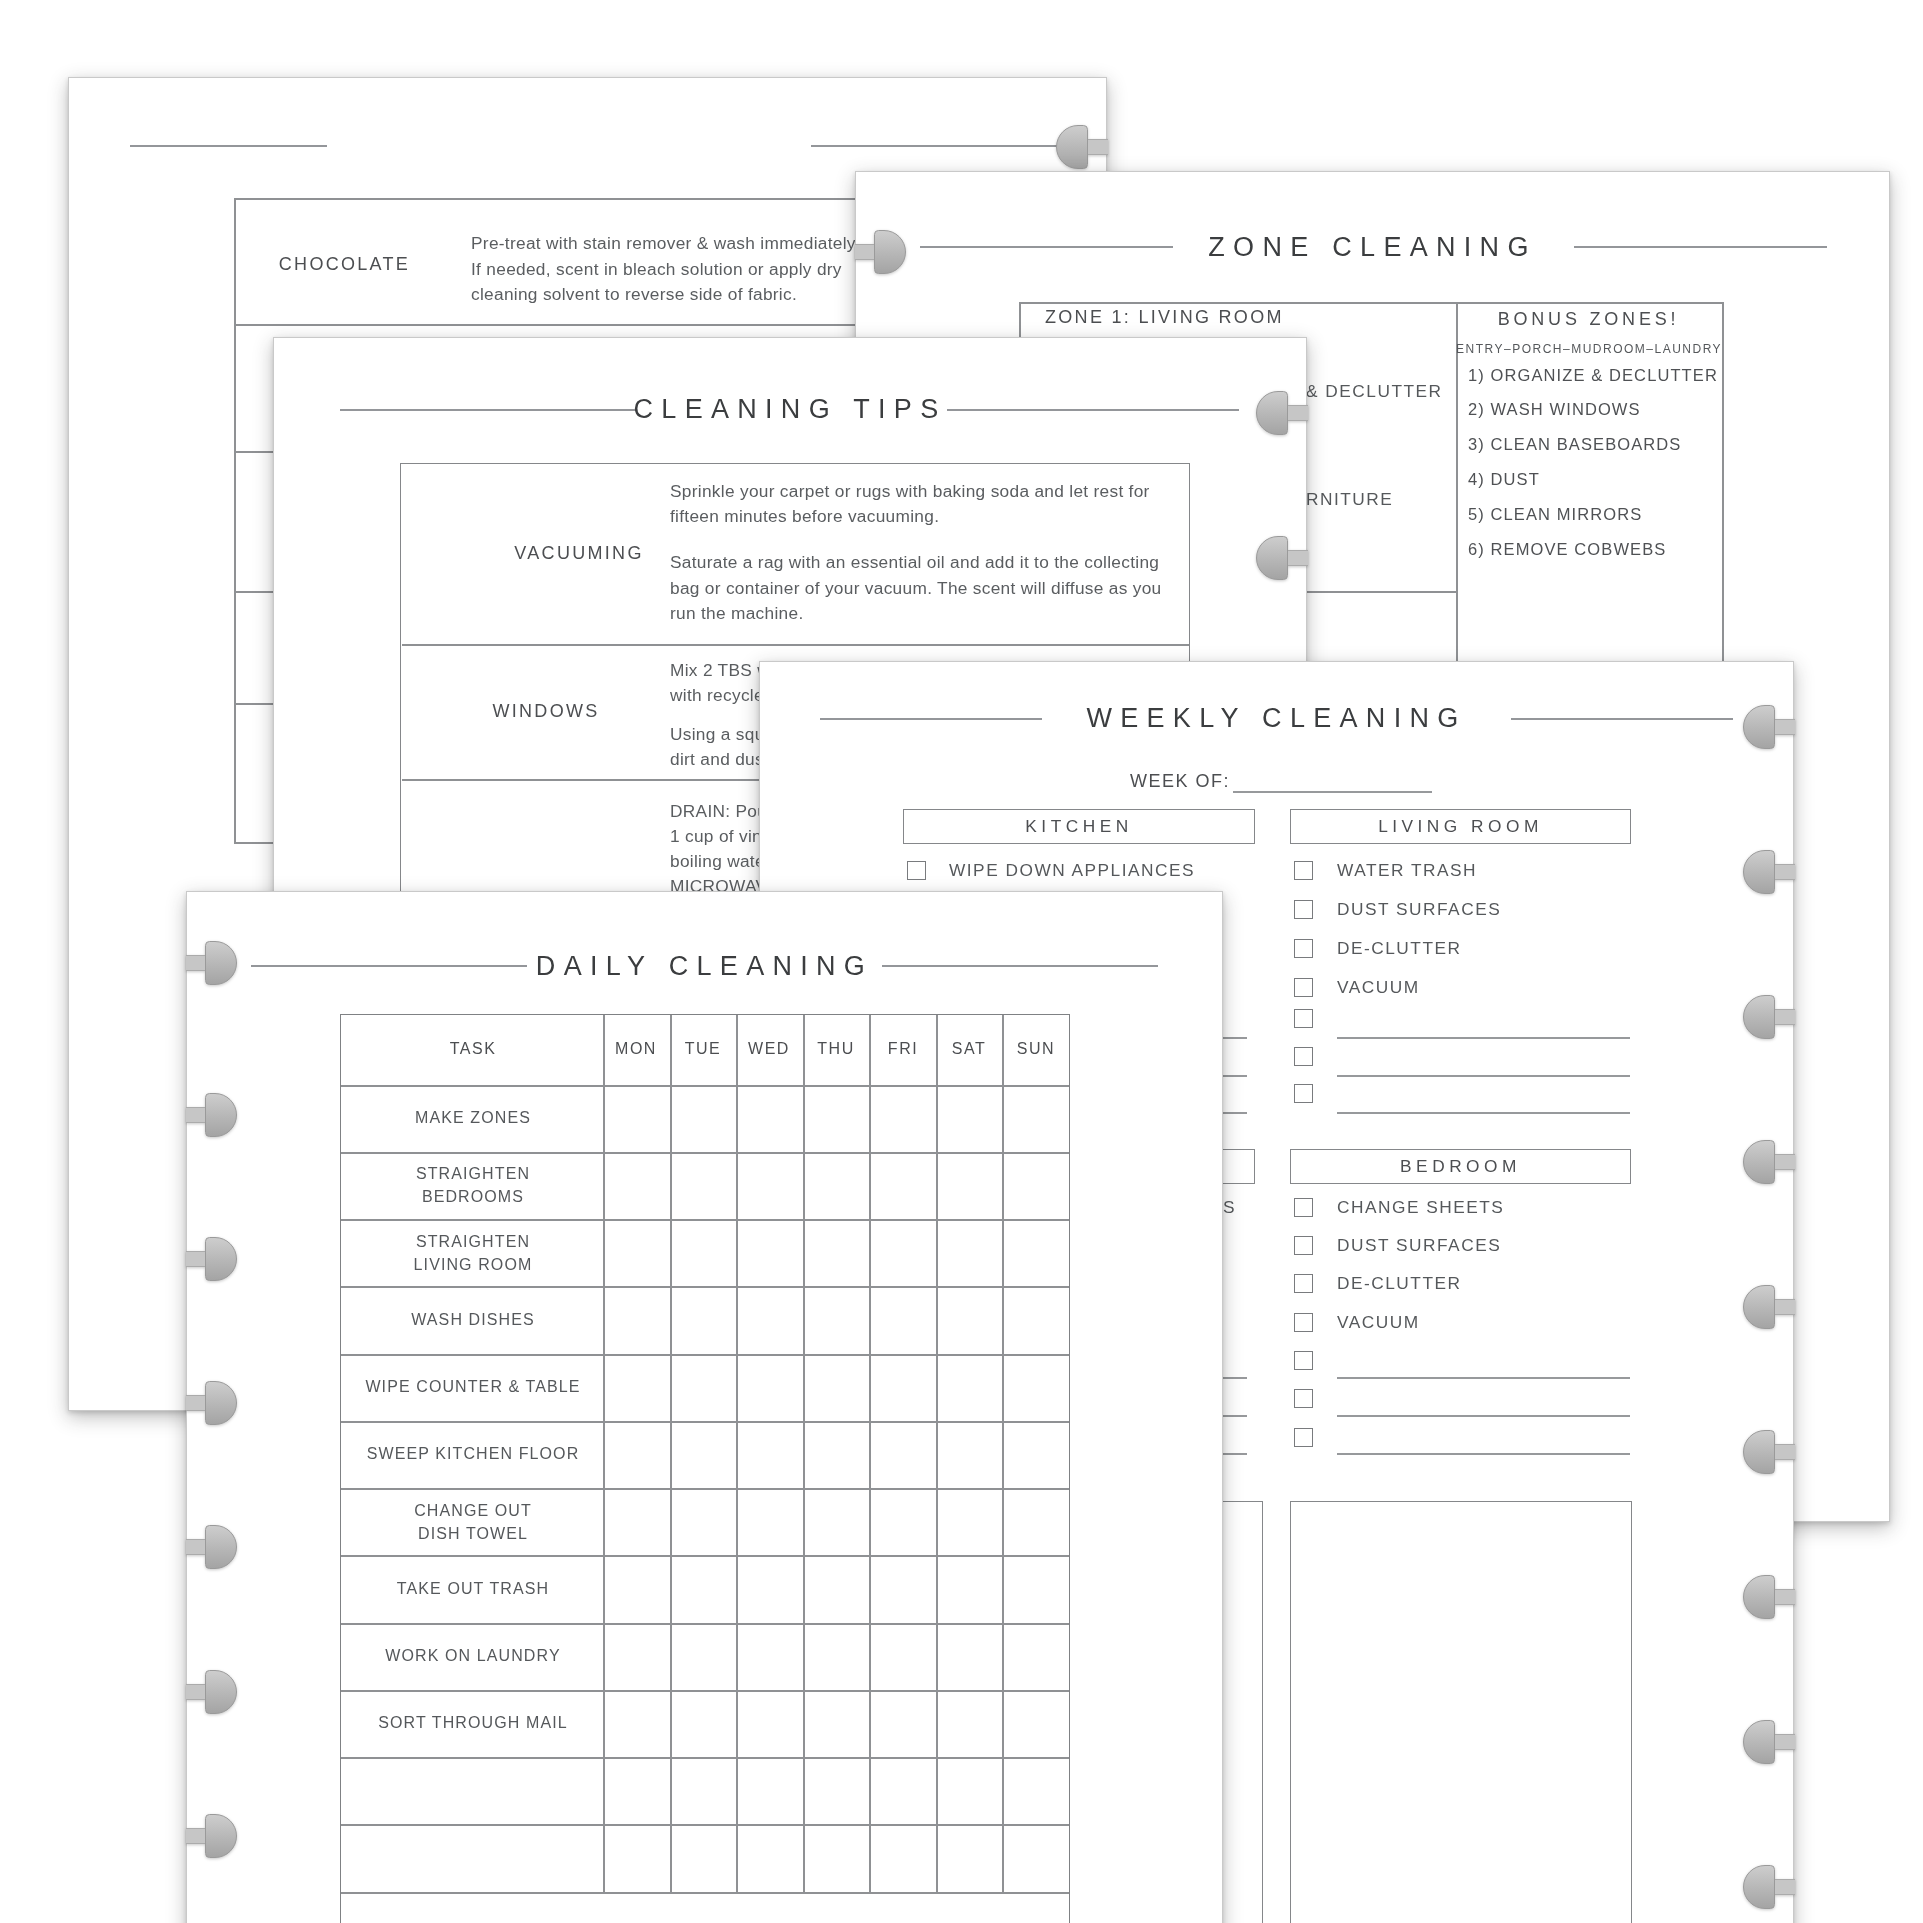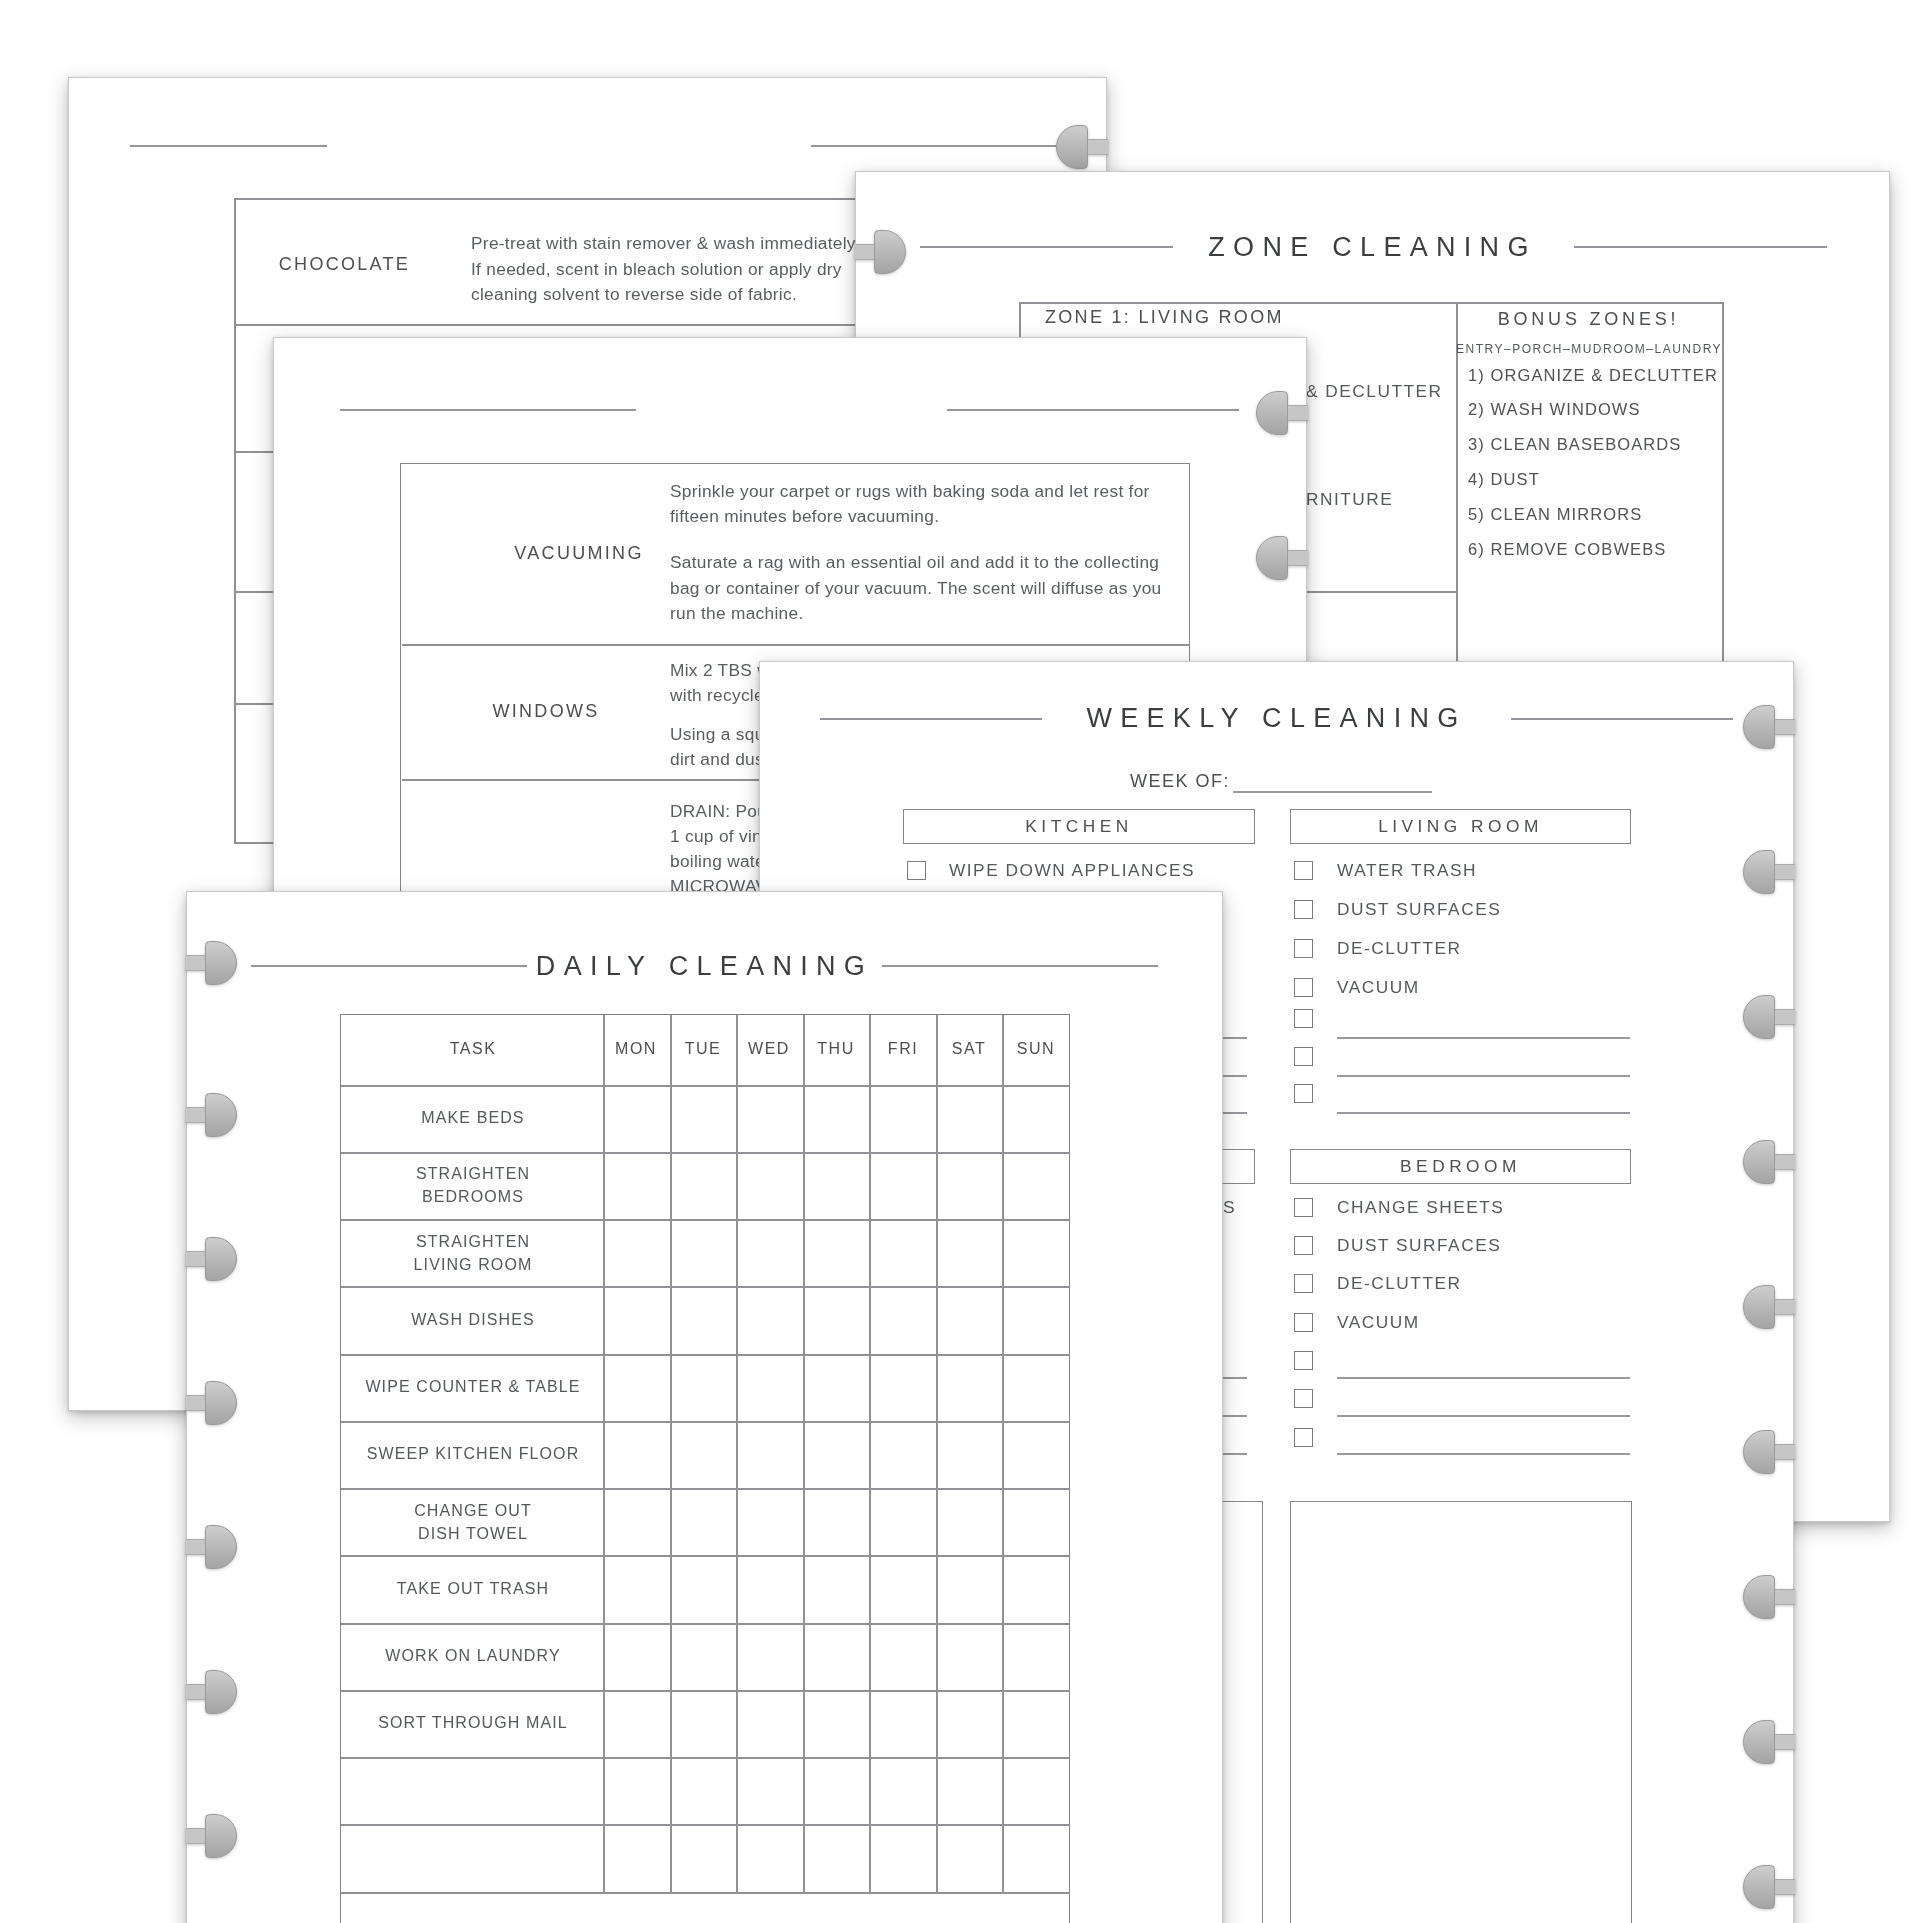--- a/index.html
+++ b/index.html
@@ -116,20 +116,21 @@
   <div class="bonus-item" style="left:612px;top:368px;">6) REMOVE COBWEBS</div>
 
   <div class="disc disc-l" style="top:58px;">
     <span class="stem"></span>
       <span class="bulb"></span>
   </div>
 </div>
 
 <div class="page" id="page-tips" style="left:273px;top:337px;width:1032px;height:1353px;">
   <div class="tline" style="left:66px;top:71px;width:296px;"></div>
+  <div class="page-title" style="top:56px;">CLEANING TIPS</div>
   <div class="tline" style="left:673px;top:71px;width:292px;"></div>
 
   <div class="box" style="left:126px;top:125px;width:788px;height:601px;"></div>
   <div class="hline" style="left:128px;top:306px;width:787px;"></div>
   <div class="hline" style="left:128px;top:441px;width:787px;"></div>
 
   <div class="lbl" style="left:196px;width:218px;top:206px;text-align:center;">VACUUMING</div>
   <div class="body-txt" style="left:396px;top:141px;">Sprinkle your carpet or rugs with baking soda and let rest for</div>
   <div class="body-txt" style="left:396px;top:166px;">fifteen minutes before vacuuming.</div>
   <div class="body-txt" style="left:396px;top:212px;">Saturate a rag with an essential oil and add it to the collecting</div>
@@ -285,21 +286,21 @@
 
     <div class="dt-day" style="left:132px;top:23px;">TASK</div>
     <div class="dt-day" style="left:295px;top:23px;">MON</div>
     <div class="dt-day" style="left:362px;top:23px;">TUE</div>
     <div class="dt-day" style="left:428px;top:23px;">WED</div>
     <div class="dt-day" style="left:495px;top:23px;">THU</div>
     <div class="dt-day" style="left:562px;top:23px;">FRI</div>
     <div class="dt-day" style="left:628px;top:23px;">SAT</div>
     <div class="dt-day" style="left:695px;top:23px;">SUN</div>
 
-    <div class="dt-label" style="left:132px;top:92px;">MAKE BEDS</div>
+    <div class="dt-label" style="left:132px;top:92px;">MAKE ZONES</div>
     <div class="dt-label" style="left:132px;top:148px;">STRAIGHTEN
 BEDROOMS</div>
     <div class="dt-label" style="left:132px;top:216px;">STRAIGHTEN
 LIVING ROOM</div>
     <div class="dt-label" style="left:132px;top:294px;">WASH DISHES</div>
     <div class="dt-label" style="left:132px;top:361px;">WIPE COUNTER &amp; TABLE</div>
     <div class="dt-label" style="left:132px;top:428px;">SWEEP KITCHEN FLOOR</div>
     <div class="dt-label" style="left:132px;top:485px;">CHANGE OUT
 DISH TOWEL</div>
     <div class="dt-label" style="left:132px;top:563px;">TAKE OUT TRASH</div>

